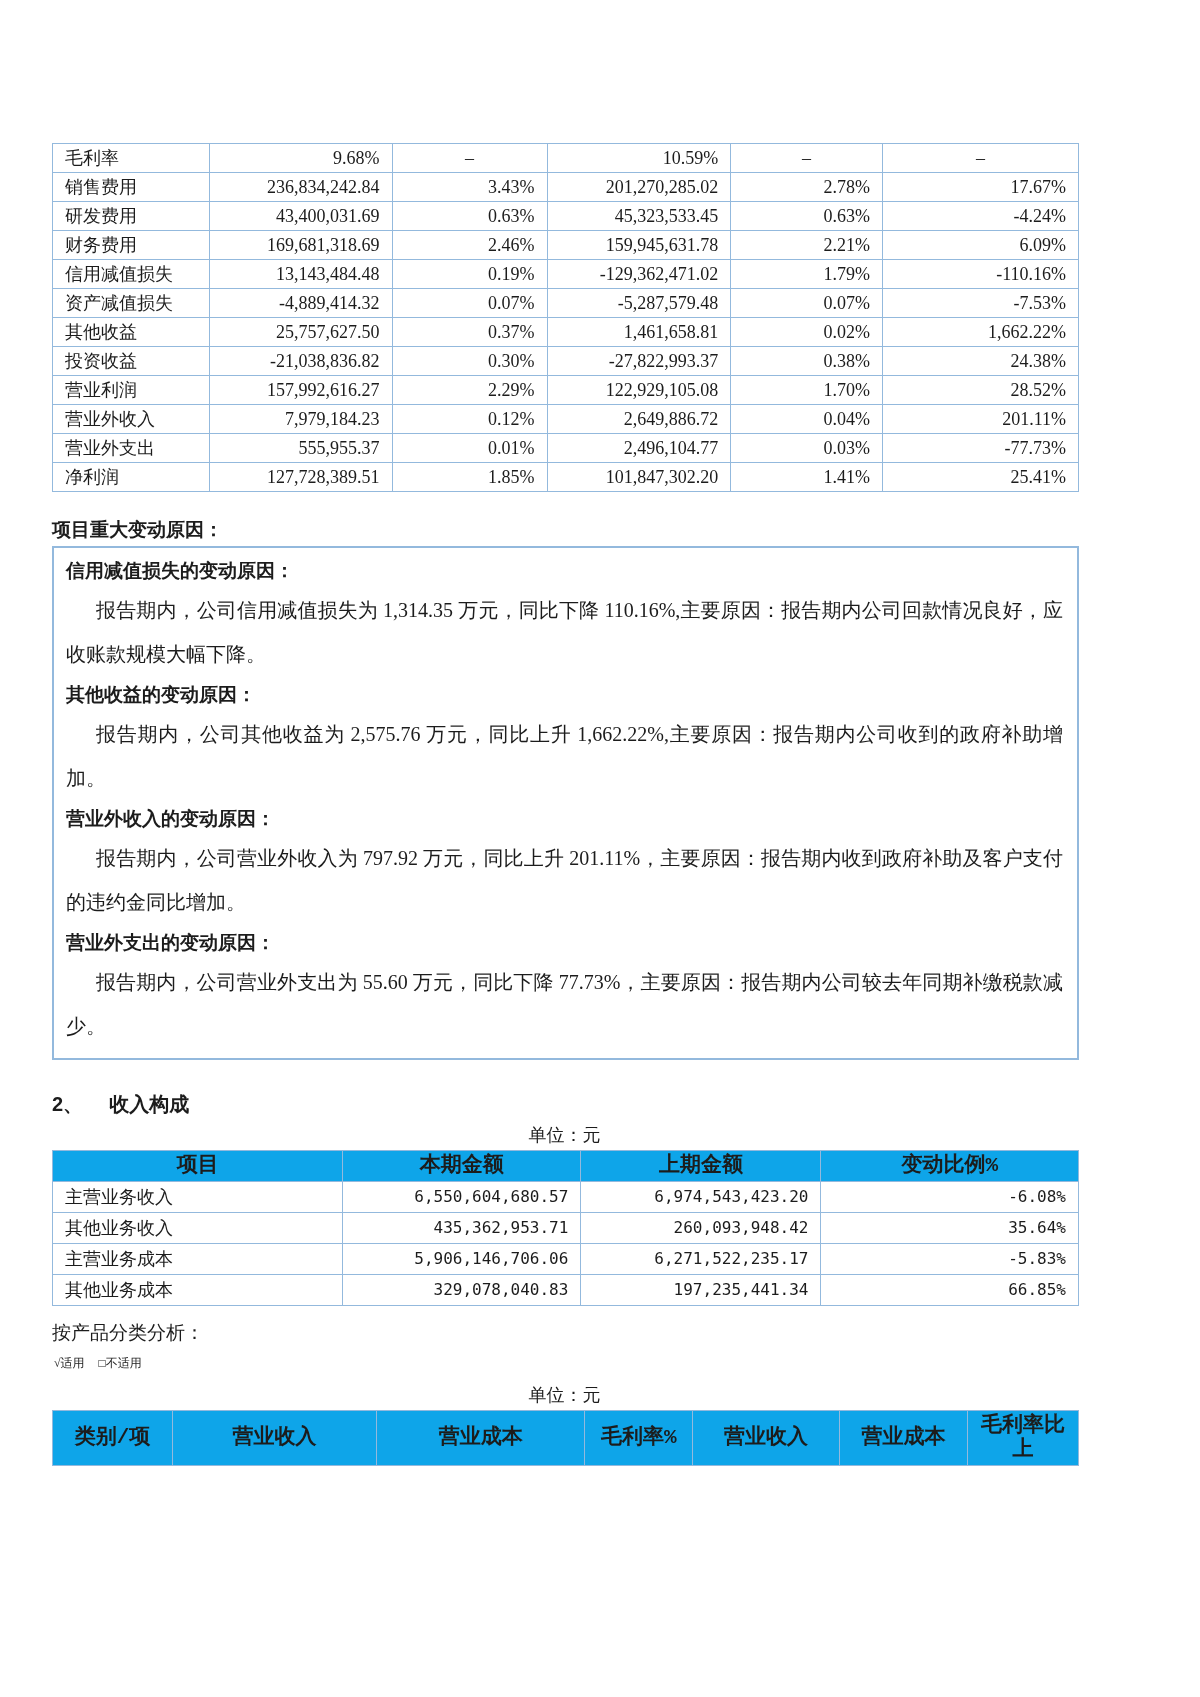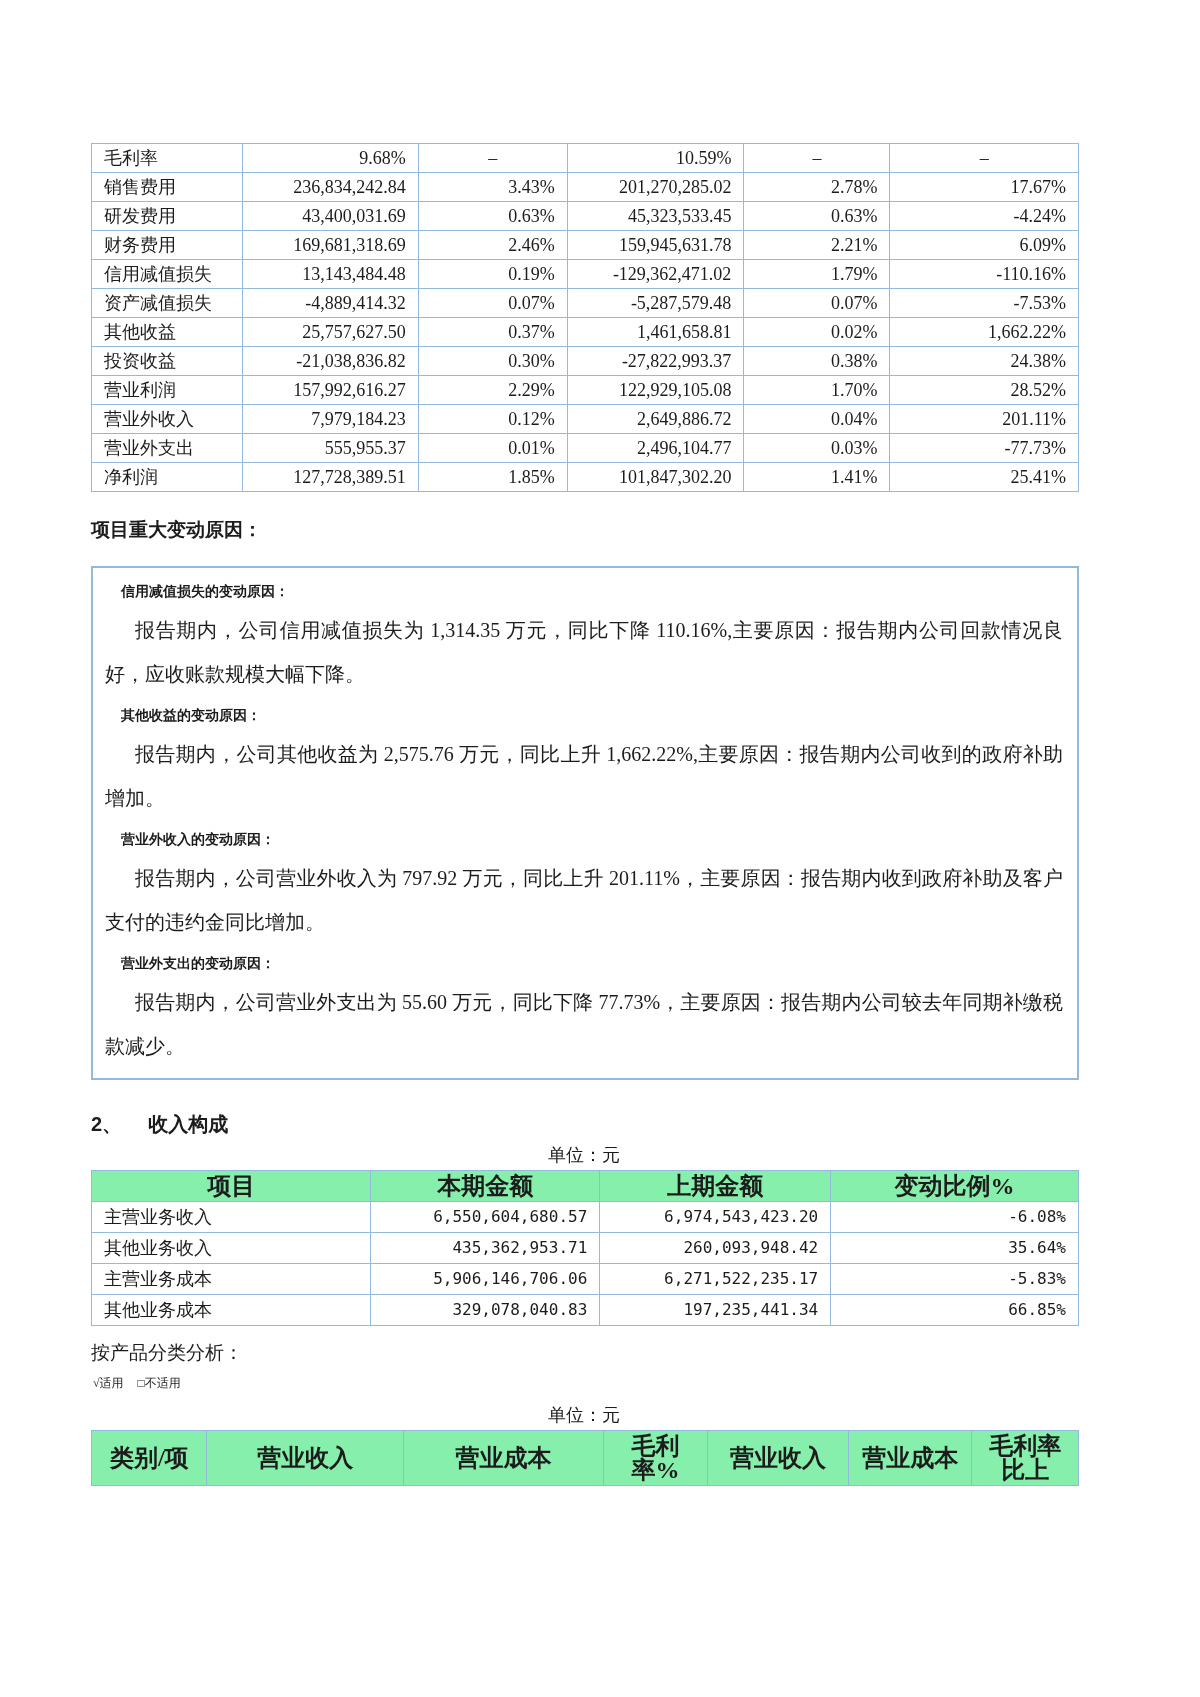--- a/index.html
+++ b/index.html
@@ -1,38 +1,38 @@
 <!DOCTYPE html>
 <html><head>
 <meta charset="utf-8">
 <style>
   html,body{margin:0;padding:0;}
   body{
     width:1200px;height:1697px;overflow:hidden;background:#ffffff;color:#1c1c1c;
     font-family:"Liberation Serif","DejaVu Serif",serif;
   }
-  .page{box-sizing:border-box;width:1200px;height:1697px;padding:143px 121px 0 91px;}
+  .page{box-sizing:border-box;width:1200px;height:1697px;padding:143px 121px 0 52px;}
   
   table{border-collapse:collapse;width:100%;table-layout:fixed;}
   td,th{border:1.5px solid #93b9dd;font-size:18px;line-height:22px;padding:3px 12px;
         overflow:hidden;}
   .lbl{text-align:left;text-align-last:left;padding:3px 30px 3px 12px;text-align:justify;}
   .num{text-align:right;font-size:18px;}
   .ctr{text-align:center;}
   
   .t2 td,.t2 th,.t3 th{line-height:24px;padding:3px 12px;}
   .t2 .num{font-family:"DejaVu Sans Mono",monospace;font-size:16px;}
-  th{background:#86efac;font-family:Liberation Serif, serif;
-     font-weight:bold;text-align:center;font-size:24px;}
+  th{background:#0ea5e9;font-family:Liberation Mono, monospace;
+     font-weight:bold;text-align:center;font-size:21px;}
   
   .sec-title{font-family:"Liberation Sans","DejaVu Sans",sans-serif;font-weight:bold;
-     font-size:19px;line-height:24px;margin:26px 0 24px 0;}
+     font-size:19px;line-height:24px;margin:26px 0 4px 0;}
   .reason-box{border:2px solid #93b9dd;padding:4px 14px 10px 12px;}
-  .reason-h{font-family:Liberation Sans, sans-serif;font-weight:bold;
-     font-size:14px;line-height:34px;margin:2px 0 0 16px;}
+  .reason-h{font-family:Liberation Serif, serif;font-weight:bold;
+     font-size:19px;line-height:34px;margin:2px 0 0 0;}
   .reason-p{font-size:20px;line-height:44px;margin:0;text-indent:1.5em;text-align:justify;}
   .h2-num{display:inline-block;margin-right:26px;}
   .h2{font-family:"Liberation Sans","DejaVu Sans",sans-serif;font-weight:bold;
       font-size:20px;line-height:24px;margin:32px 0 0 0;}
   .unit{font-size:18px;line-height:22px;text-align:center;margin:8px 2px 4px 0;}
   .apply-line{font-size:12px;line-height:26px;margin:4px 0 0 2px;}
   .apply-line span{margin-right:14px;}
   .sub-bold{font-family:"Liberation Sans","DejaVu Sans",sans-serif;font-weight:normal;
       font-size:19px;line-height:26px;margin:14px 0 0 0;}
 </style>

